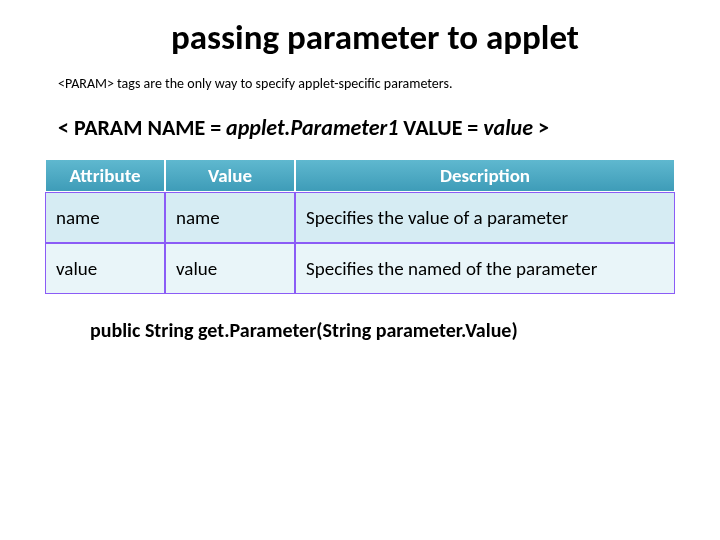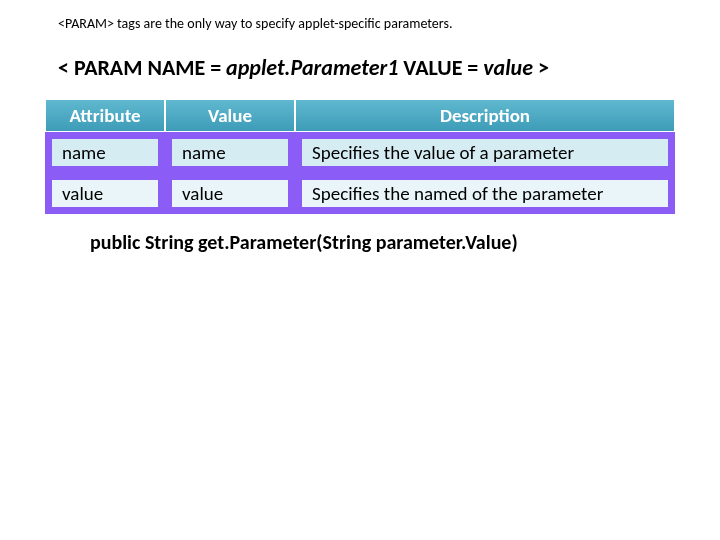--- a/index.html
+++ b/index.html
@@ -2,35 +2,36 @@
 <html><head>
 <meta charset="utf-8">
 <style>
   * { box-sizing: border-box; margin: 0; padding: 0; }
   html, body { width: 720px; height: 540px; background: #fff; font-family: Calibri, Arial, sans-serif; color: #000; }
   .slide { padding: 16px 40px 20px 40px; }
   .title { font-size: 35px; font-weight: 700; text-align: center; margin-bottom: 18px; margin-left: 30px; }
   .intro { font-size: 14px; line-height: 1.15; margin: 0 18px 22px 18px; }
   .syntax { font-size: 22px; font-weight: 700; margin: 0 18px 18px 18px; }
   .syntax .ital { font-style: italic; font-weight: 700; }
-  table { border-collapse: separate; border-spacing: 0; width: 630px; margin: 0 auto 16px auto; font-size: 19px; }
+  table { border-collapse: separate; border-spacing: 0; width: 630px; margin: 0 auto 24px auto; font-size: 19px; }
   thead th { background: #4aa9c4; background: linear-gradient(#5fb8cf,#3e9cb8); color: #fff; font-weight: 700; text-align: center; padding: 4px 10px; border: 1px solid #fff; }
   thead th:first-child { width: 120px; }
   thead th:nth-child(2) { width: 130px; }
-  tbody td { background: #d6ecf3; padding: 2px 10px; border: 7px solid #8b5cf6; vertical-align: middle; }
+  tbody td { background: #d6ecf3; padding: 13px 10px; border: 1px solid #8b5cf6; vertical-align: middle; }
   tbody tr:nth-child(2) td { background: #e9f5f9; }
   tbody td:first-child, tbody td:nth-child(2) { text-align: left; }
   .para { font-size: 20px; text-align: justify; margin: 0 10px 20px 10px; line-height: 1.15; }
   .sig { font-size: 20px; font-weight: 700; margin-left: 50px; }
 </style>
 </head>
 <body>
 
 <div class="slide">
 
+  <h1 class="title">passing parameter to applet</h1>
 
   <p class="intro">&lt;PARAM&gt; tags are the only way to specify applet-specific parameters.</p>
 
   <p class="syntax">
     <span>&lt; PARAM NAME = </span><span class="ital">applet.Parameter1</span><span>  VALUE = </span><span class="ital">value</span><span> &gt;</span>
   </p>
 
   <table>
     <thead>
       <tr>

